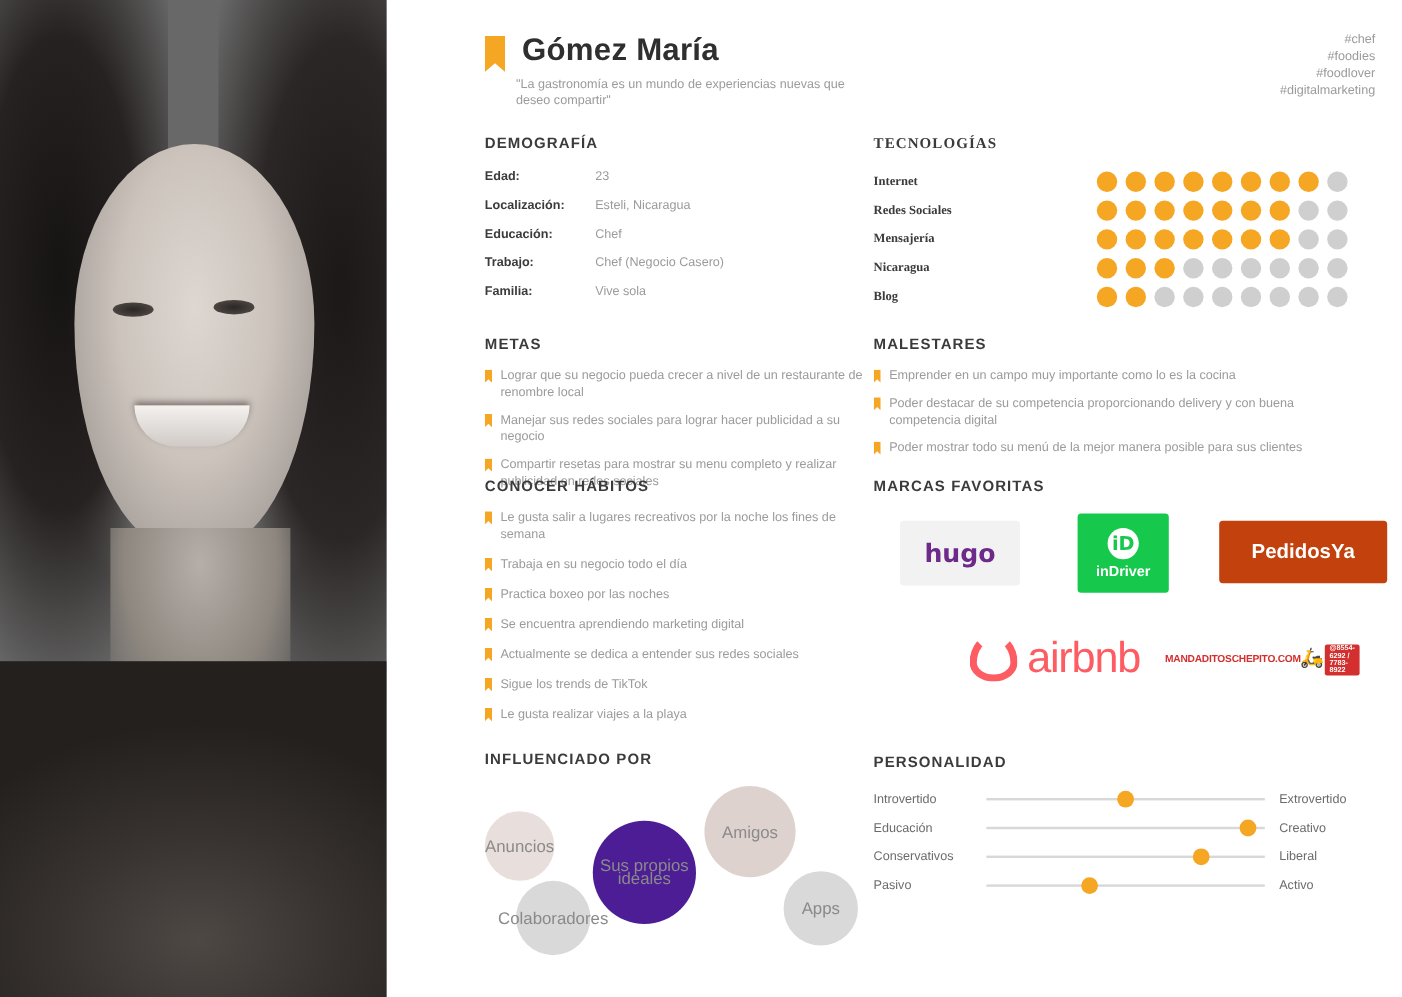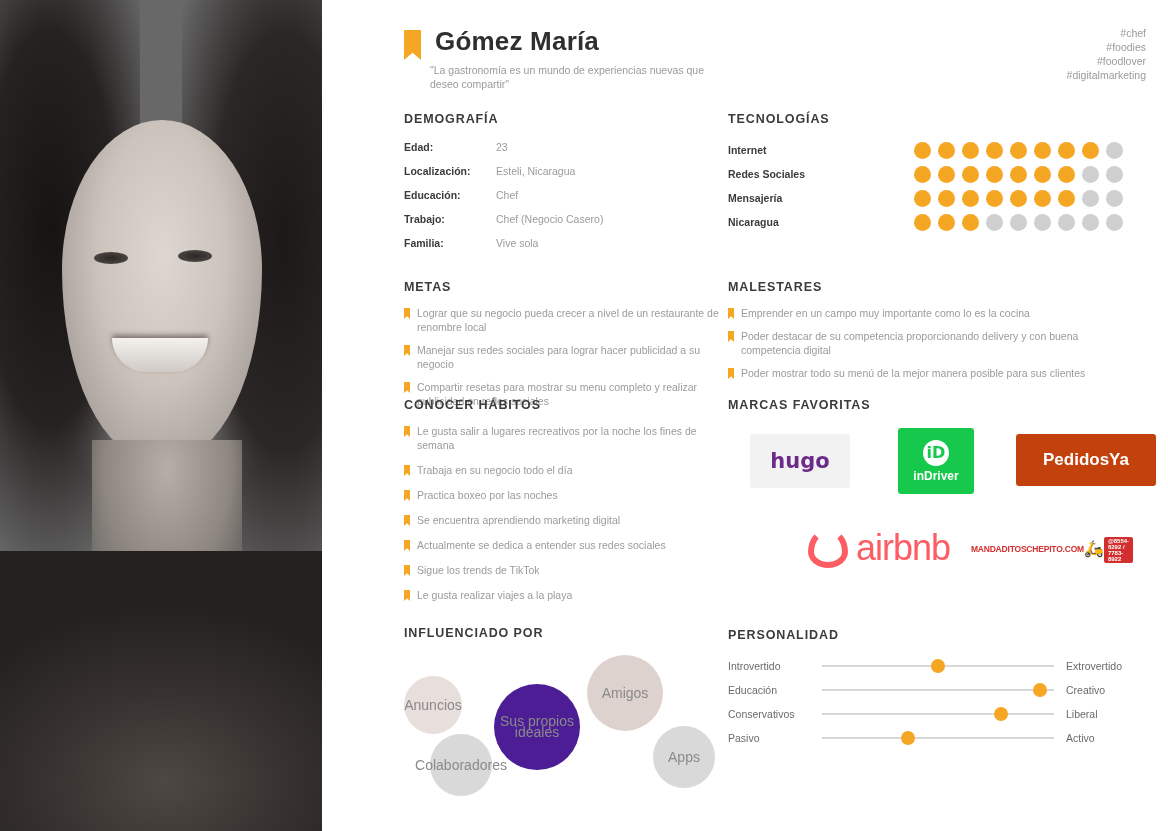--- a/index.html
+++ b/index.html
@@ -387,21 +387,21 @@
           <div class="bubble" style="left:249px; top:74px; width:62px; height:62px; background:#d9d9d9;">
             <span>Apps</span>
           </div>
         </div>
       </div>
 
     </div>
 
     <div class="col-right">
 
-      <div style="position:absolute; top:112px; left:0; width:410px;">
+      <div style="position:absolute; top:112px; left:0; width:410px;font-family:Liberation Serif, serif;">
         <h2 class="section">TECNOLOGÍAS</h2>
 
         <div class="tech-row">
           <div class="tech-label">Internet</div>
           <div class="dots">
             <span class="dot on"></span>
               <span class="dot on"></span>
               <span class="dot on"></span>
               <span class="dot on"></span>
             <span class="dot on"></span>
@@ -450,20 +450,34 @@
               <span class="dot on"></span>
             <span class="dot"></span>
               <span class="dot"></span>
               <span class="dot"></span>
             <span class="dot"></span>
               <span class="dot"></span>
               <span class="dot"></span>
           </div>
         </div>
 
+        <div class="tech-row">
+          <div class="tech-label">Blog</div>
+          <div class="dots">
+            <span class="dot on"></span>
+              <span class="dot on"></span>
+            <span class="dot"></span>
+              <span class="dot"></span>
+              <span class="dot"></span>
+            <span class="dot"></span>
+              <span class="dot"></span>
+              <span class="dot"></span>
+              <span class="dot"></span>
+          </div>
+        </div>
       </div>
 
       <div style="position:absolute; top:280px; left:0; width:400px;">
         <h2 class="section">MALESTARES</h2>
         <ul class="bullets">
           <li>Emprender en un campo muy importante como lo es la cocina</li>
           <li>Poder destacar de su competencia proporcionando delivery y con buena competencia digital</li>
           <li>Poder mostrar todo su menú de la mejor manera posible para sus clientes</li>
         </ul>
       </div>

